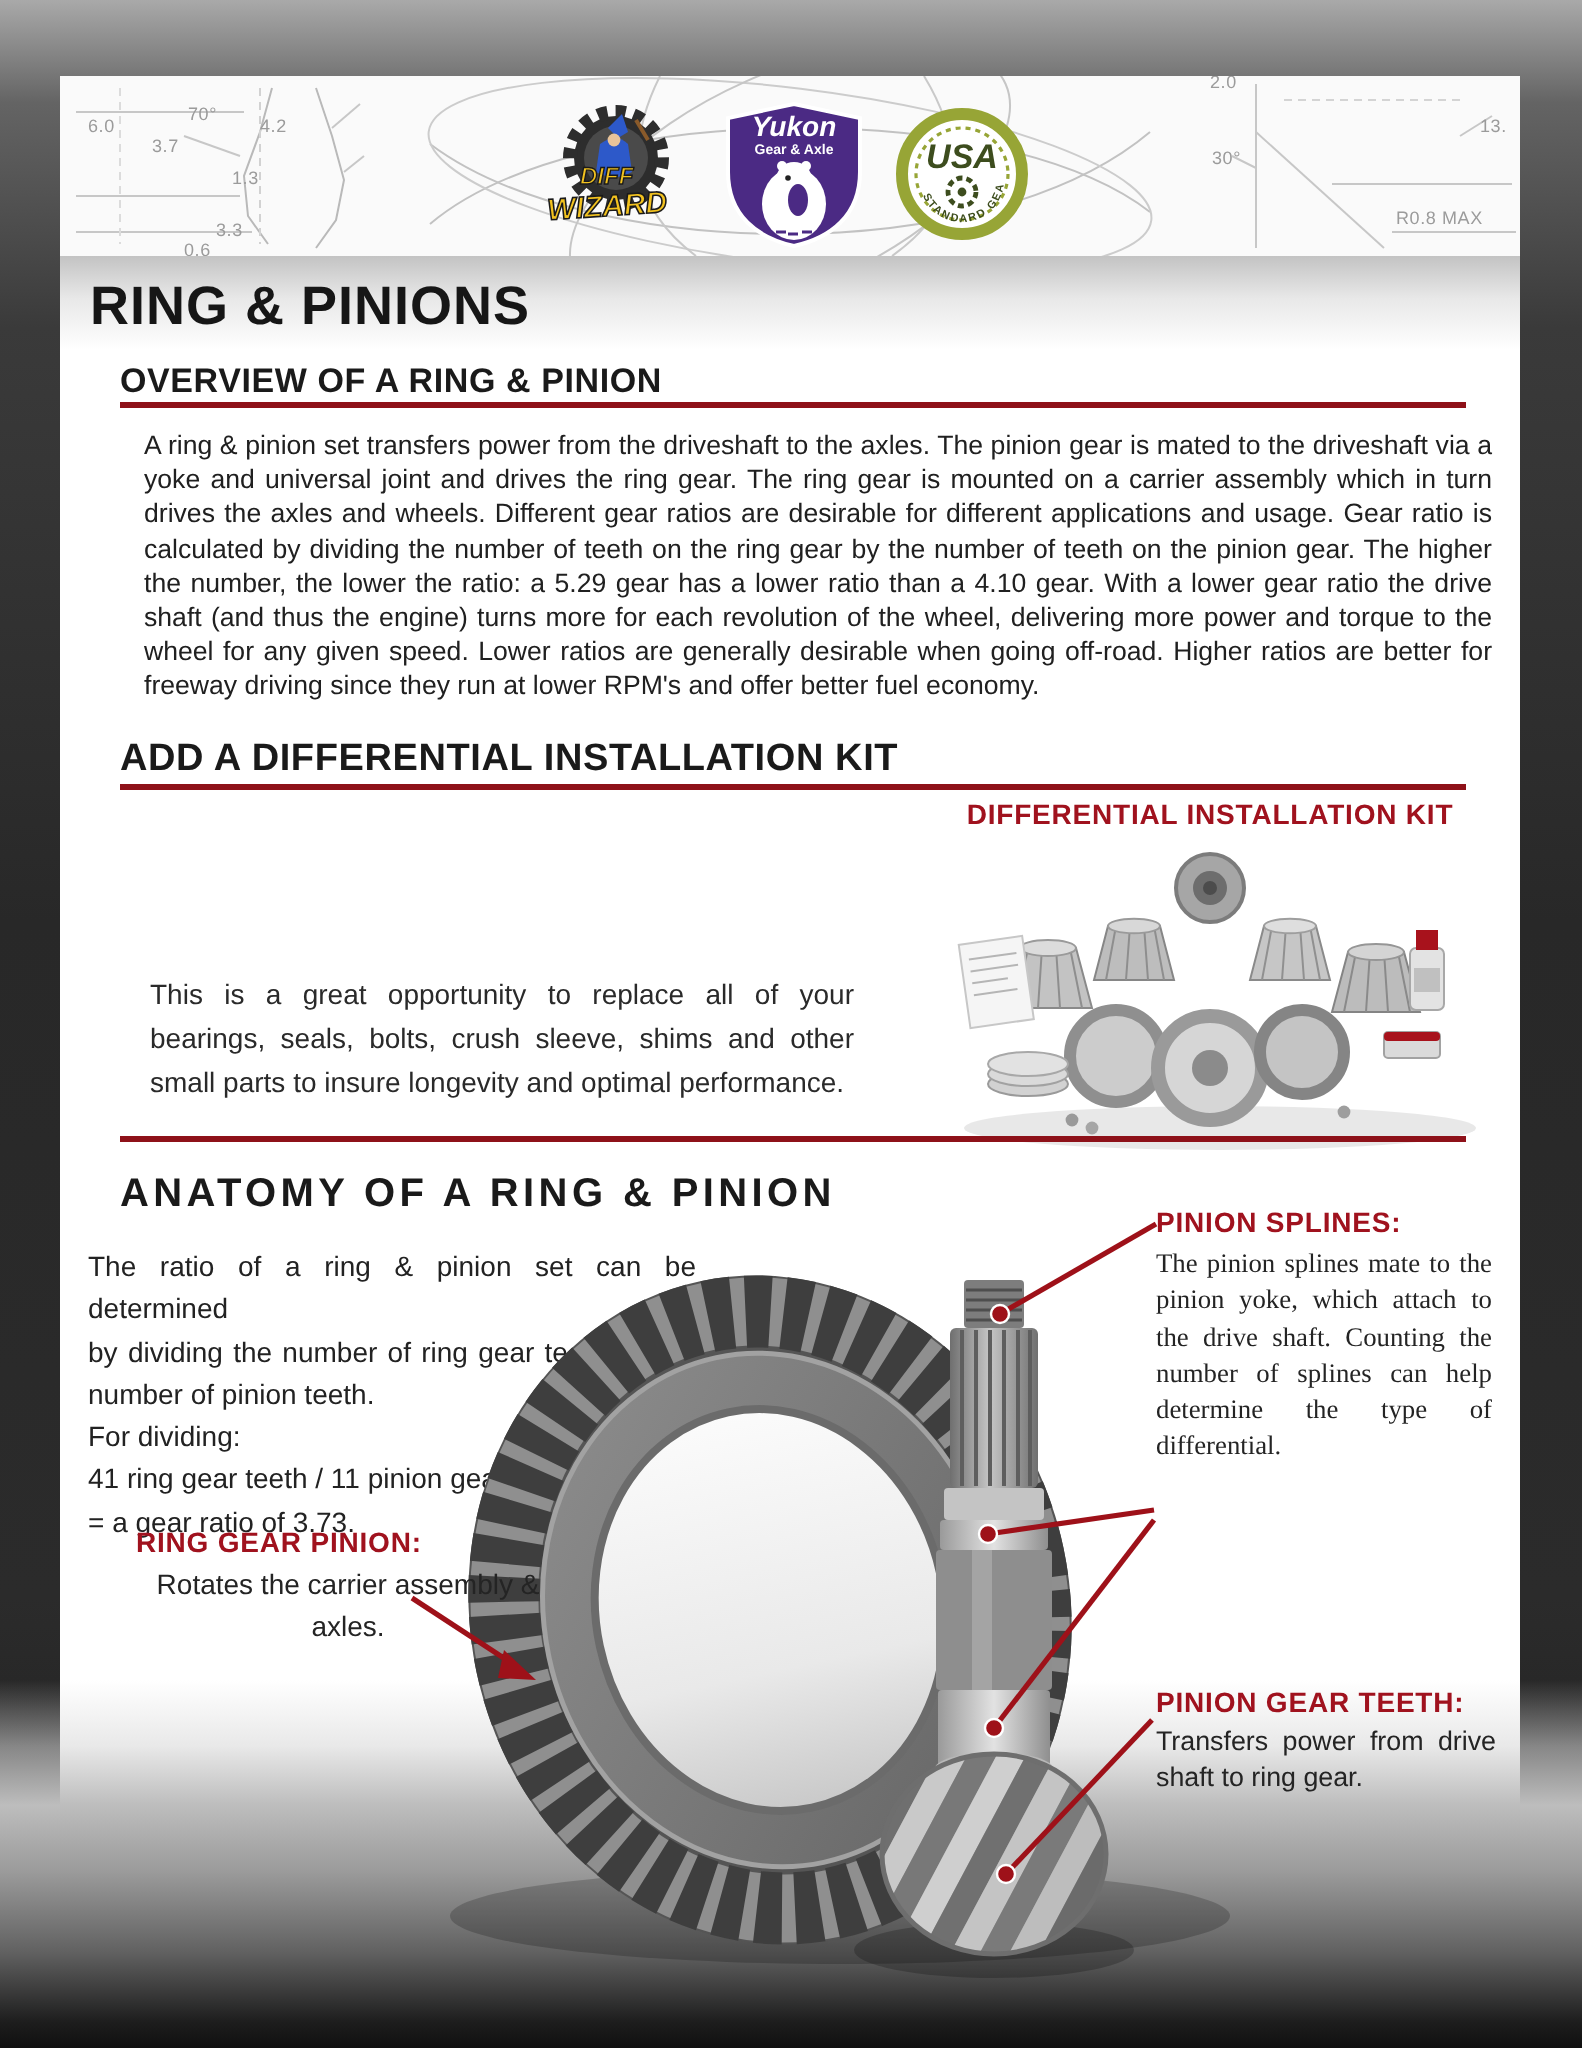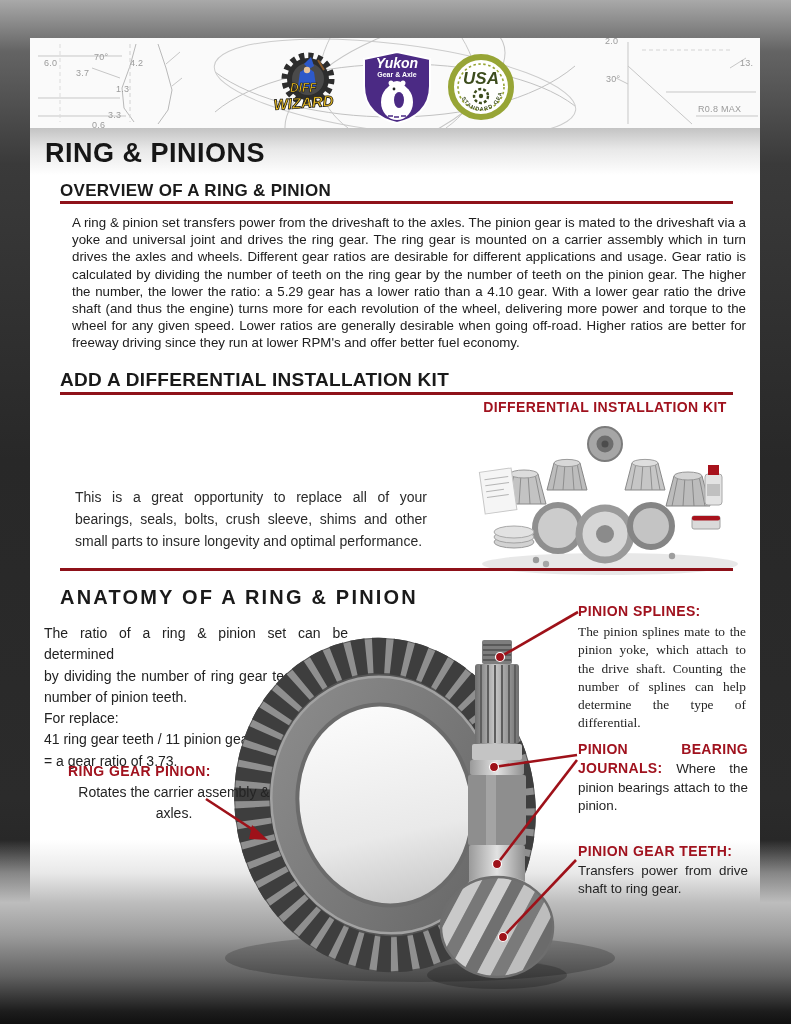--- a/index.html
+++ b/index.html
@@ -210,21 +210,21 @@
       <circle cx="210" cy="142" r="3.2" fill="#9e9e9e"></circle>
   </svg>
 
   <div class="abs rule" style="top:568px"></div>
 
   <div class="abs sec-head" id="an-head">ANATOMY OF A RING &amp; PINION</div>
   <div class="abs" id="an-intro">
     <div>The ratio of a ring &amp; pinion set can be determined</div>
     <div>by dividing the number of ring gear teeth by the</div>
     <div>number of pinion teeth.</div>
-    <div>For replace:</div>
+    <div>For dividing:</div>
     <div>41 ring gear teeth / 11 pinion gear teeth</div>
     <div>= a gear ratio of 3.73.</div>
   </div>
 
   <div class="abs" id="floor"></div>
 
   <svg class="abs" id="gearsvg" viewBox="180 595 440 420">
     <defs>
       <linearGradient id="holeGrad" x1="0" y1="0" x2="0" y2="1">
         <stop offset="0" stop-color="#fbfbfb"></stop>
@@ -302,26 +302,20 @@
   <div class="abs" id="co-ring">
     <div class="co-label">RING GEAR PINION:</div>
     <div class="co-body">Rotates the carrier assembly &amp; axles.</div>
   </div>
 
   <div class="abs" id="co-splines">
     <div class="co-label">PINION SPLINES:</div>
     <div class="co-body">The pinion splines mate to the pinion yoke, which attach to the drive shaft. Counting the number of splines can help determine the type of differential.</div>
   </div>
 
-  <div class="abs" id="co-journals">
-    <div class="co-body" style="text-align:justify">
-      <span class="inline-label">PINION BEARING JOURNALS:</span>
-      <span>Where the pinion bearings attach to the pinion.</span>
-    </div>
-  </div>
 
   <div class="abs" id="co-gearteeth">
     <div class="co-label">PINION GEAR TEETH:</div>
     <div class="co-body" style="margin-top:3px">Transfers power from drive shaft to ring gear.</div>
   </div>
 
   <svg class="abs" id="leadersvg" viewBox="0 0 791 1024">
     <g stroke="#9e1119" stroke-width="2.6" fill="none">
       <path d="M578,612 L500,657"></path>
       <path d="M577,755 L494,767"></path>

